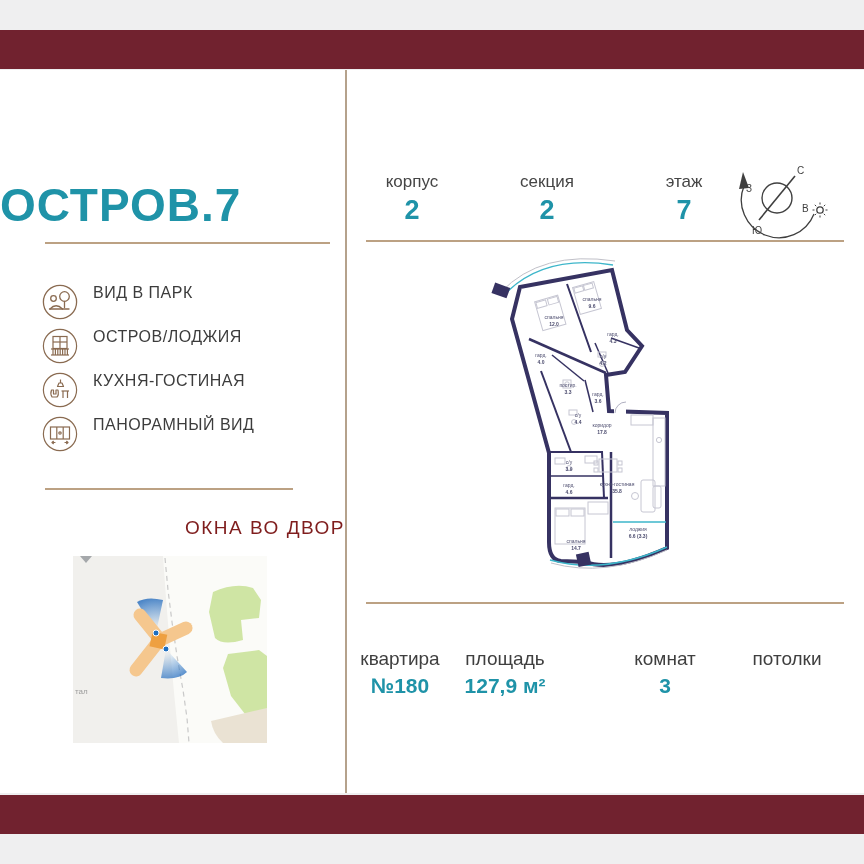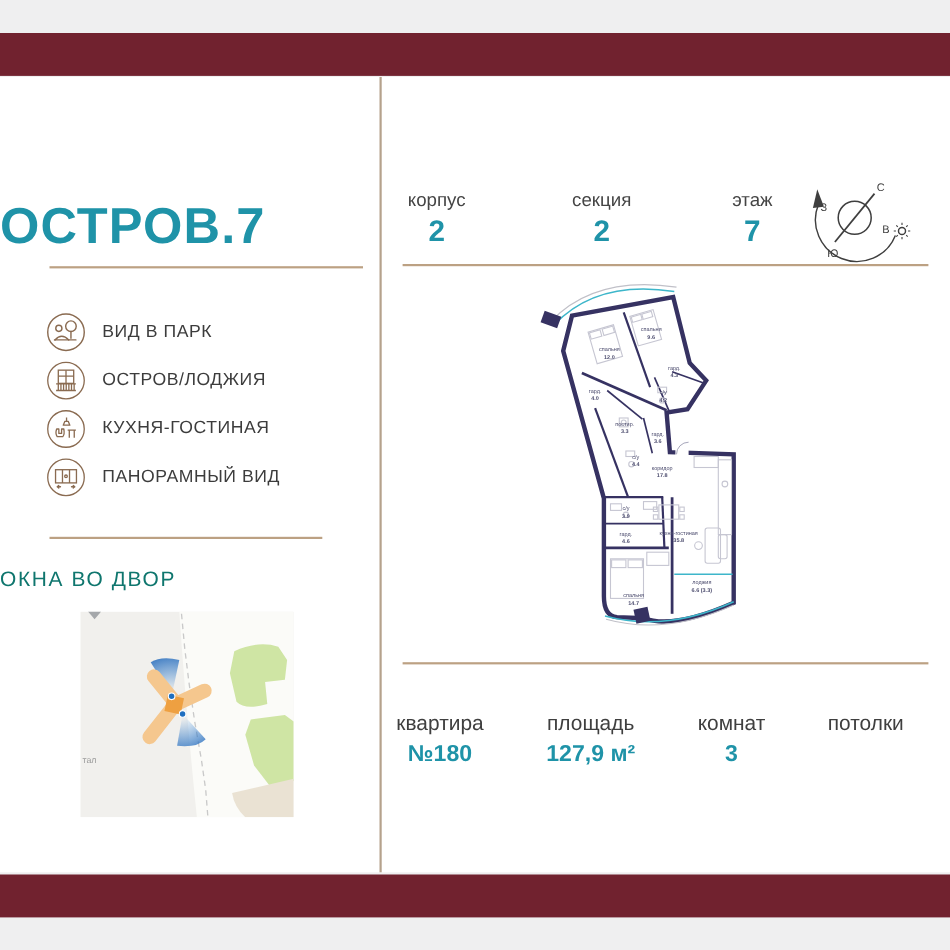--- a/index.html
+++ b/index.html
@@ -5,24 +5,24 @@
   html,body{margin:0;padding:0;}
   body{width:864px;height:864px;position:relative;overflow:hidden;background:#efeff0;
        font-family:"Liberation Sans", sans-serif;}
   .abs{position:absolute;}
   .band{left:0;width:864px;height:39px;background:#71222f;}
   .card{left:0;top:70px;width:864px;height:723px;background:#ffffff;}
   .vdivider{left:345px;top:70px;width:2px;height:723px;background:#b5a28c;}
   .rule{height:2px;background:#bca183;}
   .logo{left:0;top:178px;width:345px;color:#1f93a8;
         font-size:46px;font-weight:700;letter-spacing:1px;}
-  .feat{left:42px;width:300px;height:36px;display:flex;align-items:center;}
+  .feat{left:42px;width:300px;height:36px;display:flex;align-items:flex-start;}
   .feat .txt{margin-left:15px;font-size:16px;color:#3c3c3c;letter-spacing:.5px;font-weight:500;}
-  .court-title{left:0;top:517px;width:345px;text-align:left;font-size:19px;
-        color:#0f766e;letter-spacing:1.5px;font-weight:500;}
+  .court-title{left:0;top:517px;width:345px;text-align:right;font-size:19px;
+        color:#7f1d1d;letter-spacing:1.5px;font-weight:500;}
   .hdr-item{top:172px;text-align:center;transform:translateX(-50%);}
   .hdr-label{font-size:17px;color:#454545;}
   .hdr-value{font-size:27px;font-weight:700;color:#1f93a8;margin-top:3px;}
   .stat-item{top:612px;text-align:center;transform:translateX(-50%);margin-top:36px;}
   .stat-label{font-size:19px;color:#3f3f3f;}
   .stat-value{font-size:21px;font-weight:700;color:#1f93a8;margin-top:4px;}
   svg text{font-family:"Liberation Sans", sans-serif;}
   .plan-name{font-size:5px;fill:#4c4c6e;}
   .plan-area{font-size:5px;font-weight:bold;fill:#4c4c6e;}
 </style>
@@ -126,21 +126,21 @@
       <path d="M85,86 L63,114"></path>
       <path d="M84,80 L67,59"></path>
   </g>
   <rect x="78" y="77" width="15" height="15" transform="rotate(12 85 84)" fill="#eea041"></rect>
   <circle cx="83" cy="77" r="3" fill="#1f6fc0" stroke="#ffffff" stroke-width="1"></circle>
   <circle cx="93" cy="93" r="3" fill="#1f6fc0" stroke="#ffffff" stroke-width="1"></circle>
   <path d="M7,0 L19,0 L13,7 Z" fill="#a5a8ab"></path>
   <text x="2" y="138" font-size="8" fill="#9b9b9b">тал</text>
 </svg>
 
-<div class="abs hdr-item" style="left:397px">
+<div class="abs hdr-item" style="left:412px">
   <div class="hdr-label">корпус</div>
   <div class="hdr-value">2</div>
 </div>
 <div class="abs hdr-item" style="left:547px">
   <div class="hdr-label">секция</div>
   <div class="hdr-value">2</div>
 </div>
 <div class="abs hdr-item" style="left:684px">
   <div class="hdr-label">этаж</div>
   <div class="hdr-value">7</div>
@@ -271,21 +271,21 @@
       <text class="plan-area" x="231" y="310">14.7</text>
     <text class="plan-name" x="293" y="291">лоджия</text>
       <text class="plan-area" x="293" y="298">6.6 (3.3)</text>
   </g>
 </svg>
 
 <div class="abs stat-item" style="left:400px">
   <div class="stat-label">квартира</div>
   <div class="stat-value">№180</div>
 </div>
-<div class="abs stat-item" style="left:537px">
+<div class="abs stat-item" style="left:505px">
   <div class="stat-label">площадь</div>
   <div class="stat-value">127,9 м²</div>
 </div>
 <div class="abs stat-item" style="left:665px">
   <div class="stat-label">комнат</div>
   <div class="stat-value">3</div>
 </div>
 <div class="abs stat-item" style="left:787px">
   <div class="stat-label">потолки</div>
 </div>

